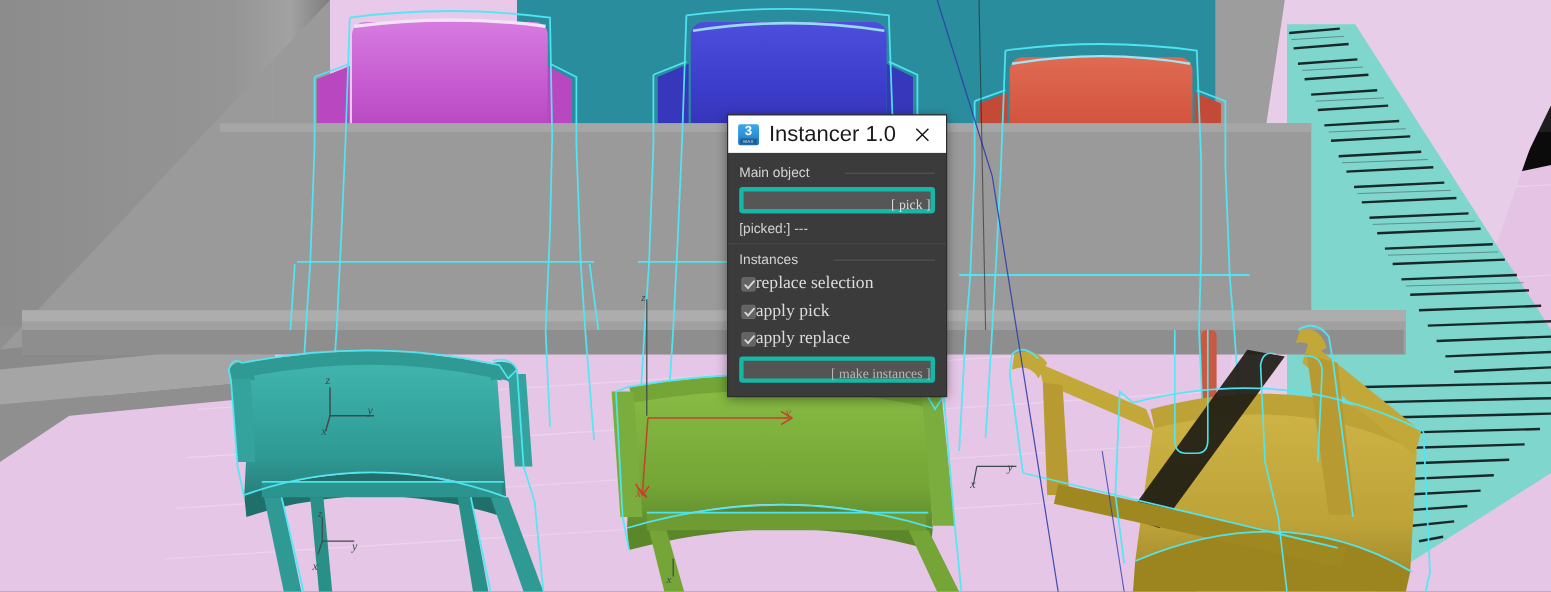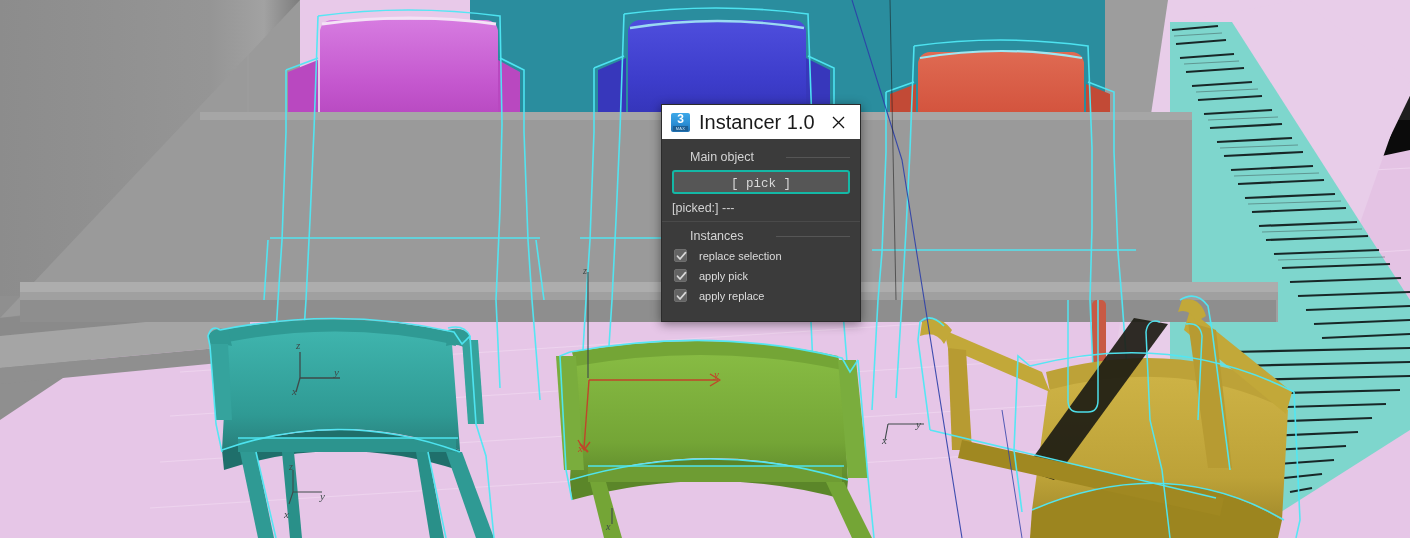--- a/index.html
+++ b/index.html
@@ -94,50 +94,50 @@
   #close-btn svg { display: block; }
 
   #dialog-body {
     padding: 8px 10px 12px 10px;
     background: #3b3b3b;
   }
 
   .section-header {
     display: flex;
     align-items: center;
-    margin: 3px 0 6px 18px;
+    margin: 3px 0 6px 0;
     gap: 24px;
   }
   .section-header .label {
     font-size: 12.5px;
     color: #d4d4d4;
     white-space: nowrap;
     font-family: "Liberation Sans", sans-serif;
   }
   .section-header .rule {
     flex: 1 1 auto;
     height: 1px;
     background: #565656;
     margin-left: 8px;
   }
 
   .btn {
     display: block;
     width: 100%;
     height: 24px;
     line-height: 24px;
-    text-align: center;
+    text-align: right;
     background: #565656;
     color: #d9d9d9;
     font-size: 12.5px;
-    border: 2px solid #14b8a6;
+    border: 4px solid #14b8a6;
     border-radius: 3px;
     box-sizing: border-box;
     cursor: pointer;
-    font-family: Liberation Mono, monospace;
+    font-family: Liberation Serif, serif;
     user-select: none;
   }
   .btn.dim { color: #b9b9b9; background: #545454; }
 
   .picked-label {
     text-align: left;
     color: #d2d2d2;
     font-size: 12.5px;
     margin: 7px 0 4px 0;
     font-family: "Liberation Sans", sans-serif;
@@ -159,24 +159,24 @@
     width: 13px; height: 13px;
     background: #636363;
     border: 1px solid #6e6e6e;
     border-radius: 2px;
     box-sizing: border-box;
     position: relative;
     flex: 0 0 auto;
   }
   .checkbox svg { position: absolute; left: 1px; top: 1px; }
   .check-row .clabel {
-    margin-left: 12px;
-    font-size: 11px;
+    margin-left: 0;
+    font-size: 16px;
     color: #dcdcdc;
-    font-family: Liberation Sans, sans-serif;
+    font-family: Liberation Serif, serif;
     white-space: nowrap;
   }
 
   .btn-wrap { margin-top: 6px; }
 </style>
 </head>
 <body>
 
 <div id="viewport">
   <svg id="scene-svg" viewBox="0 0 1410 538" preserveAspectRatio="none">
@@ -556,15 +556,18 @@
 
     <div class="check-row">
       <span class="checkbox">
         <svg width="11" height="11" viewBox="0 0 11 11" aria-hidden="true">
           <path d="M1.5,5.2 L4,8 L9.5,1.6" stroke="#d8d8d8" stroke-width="1.7" fill="none" stroke-linecap="round" stroke-linejoin="round"></path>
         </svg>
       </span>
       <span class="clabel">apply replace</span>
     </div>
 
+    <div class="btn-wrap">
+      <div class="btn dim">[ make instances ]</div>
+    </div>
 
   </div>
 </div>
 
 </body></html>

